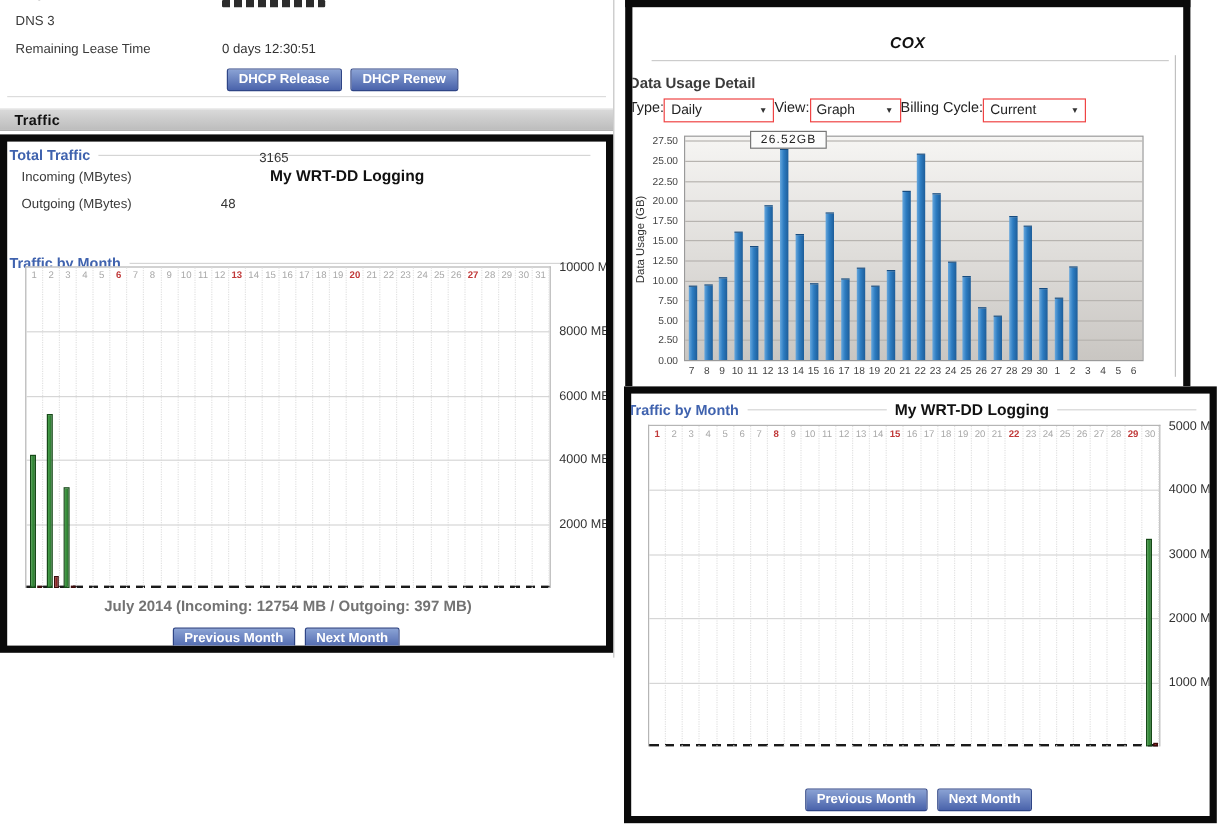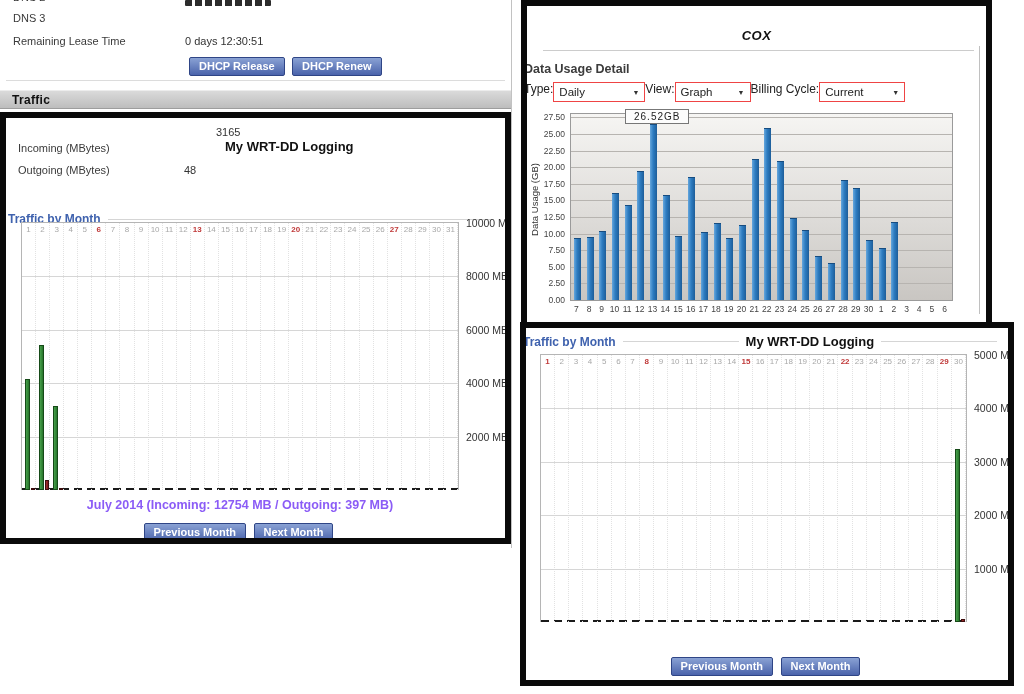--- a/index.html
+++ b/index.html
@@ -23,21 +23,21 @@
              border-radius:2px;margin-right:3px;white-space:nowrap;}
   
   .panel-black{border:6px solid #0a0a0a;background:#fff;box-sizing:border-box;overflow:hidden;}
   .left-panel{left:0;top:112px;width:511px;height:432px;z-index:2;}
   .cox-panel{left:521px;top:0;width:471px;height:322px;border-bottom:none;z-index:2;}
   .june-panel{left:520px;top:322px;width:494px;height:364px;z-index:4;}
   .legend{color:#3f62ae;font-weight:bold;font-size:12px;white-space:nowrap;}
   .legend-row{display:flex;align-items:center;}
   .legend-line{flex:1;height:1px;background:#d5d5d5;margin:0 7px;}
   .window-title{font-weight:bold;font-size:13px;color:#111;white-space:nowrap;}
-  .caption{font-weight:bold;font-size:12.5px;color:#8b5cf6;text-align:center;}
+  .caption{font-weight:bold;font-size:12.5px;color:#737373;text-align:center;}
   
   .ddwrt-plot{position:absolute;border:1px solid #b5b5b5;border-bottom:none;background:#fff;
               box-sizing:border-box;}
   .day-col{position:absolute;top:0;bottom:0;border-right:1px dotted #e2e2e2;text-align:center;
            box-sizing:border-box;}
   .day-num{font-size:8px;color:#a8a8a8;display:block;padding-top:2px;}
   .day-num.red{color:#c03939;font-weight:bold;}
   .gridline{position:absolute;left:0;right:0;height:1px;background:#d6d6d6;}
   .baseline{position:absolute;left:0;right:0;bottom:0;height:2px;
             background:repeating-linear-gradient(90deg,#1a1a1a 0 8px,transparent 8px 13px);}
@@ -90,20 +90,24 @@
       <span class="ddwrt-btn">DHCP Release</span>
       <span class="ddwrt-btn">DHCP Renew</span>
     </div>
 
     <div class="abs hdiv" style="left:6px;top:80px;width:499px;"></div>
 
     <div class="abs traffic-bar">Traffic</div>
   </div>
 
   <div class="abs panel-black left-panel">
+    <div class="legend-row" style="position:absolute;left:2px;top:4px;right:6px;">
+      <span class="legend">Total Traffic</span>
+      <span class="legend-line"></span>
+    </div>
 
     <span class="abs row-label" style="left:12px;top:24px;">Incoming (MBytes)</span>
     <span class="abs row-value" style="left:178px;top:8px;margin-left:32px;">3165</span>
     <span class="abs window-title" style="left:219px;top:21px;">My WRT-DD Logging</span>
 
     <span class="abs row-label" style="left:12px;top:46px;">Outgoing (MBytes)</span>
     <span class="abs row-value" style="left:178px;top:46px;">48</span>
 
     <div class="legend-row" style="position:absolute;left:2px;top:94px;right:6px;">
       <span class="legend">Traffic by Month</span>

